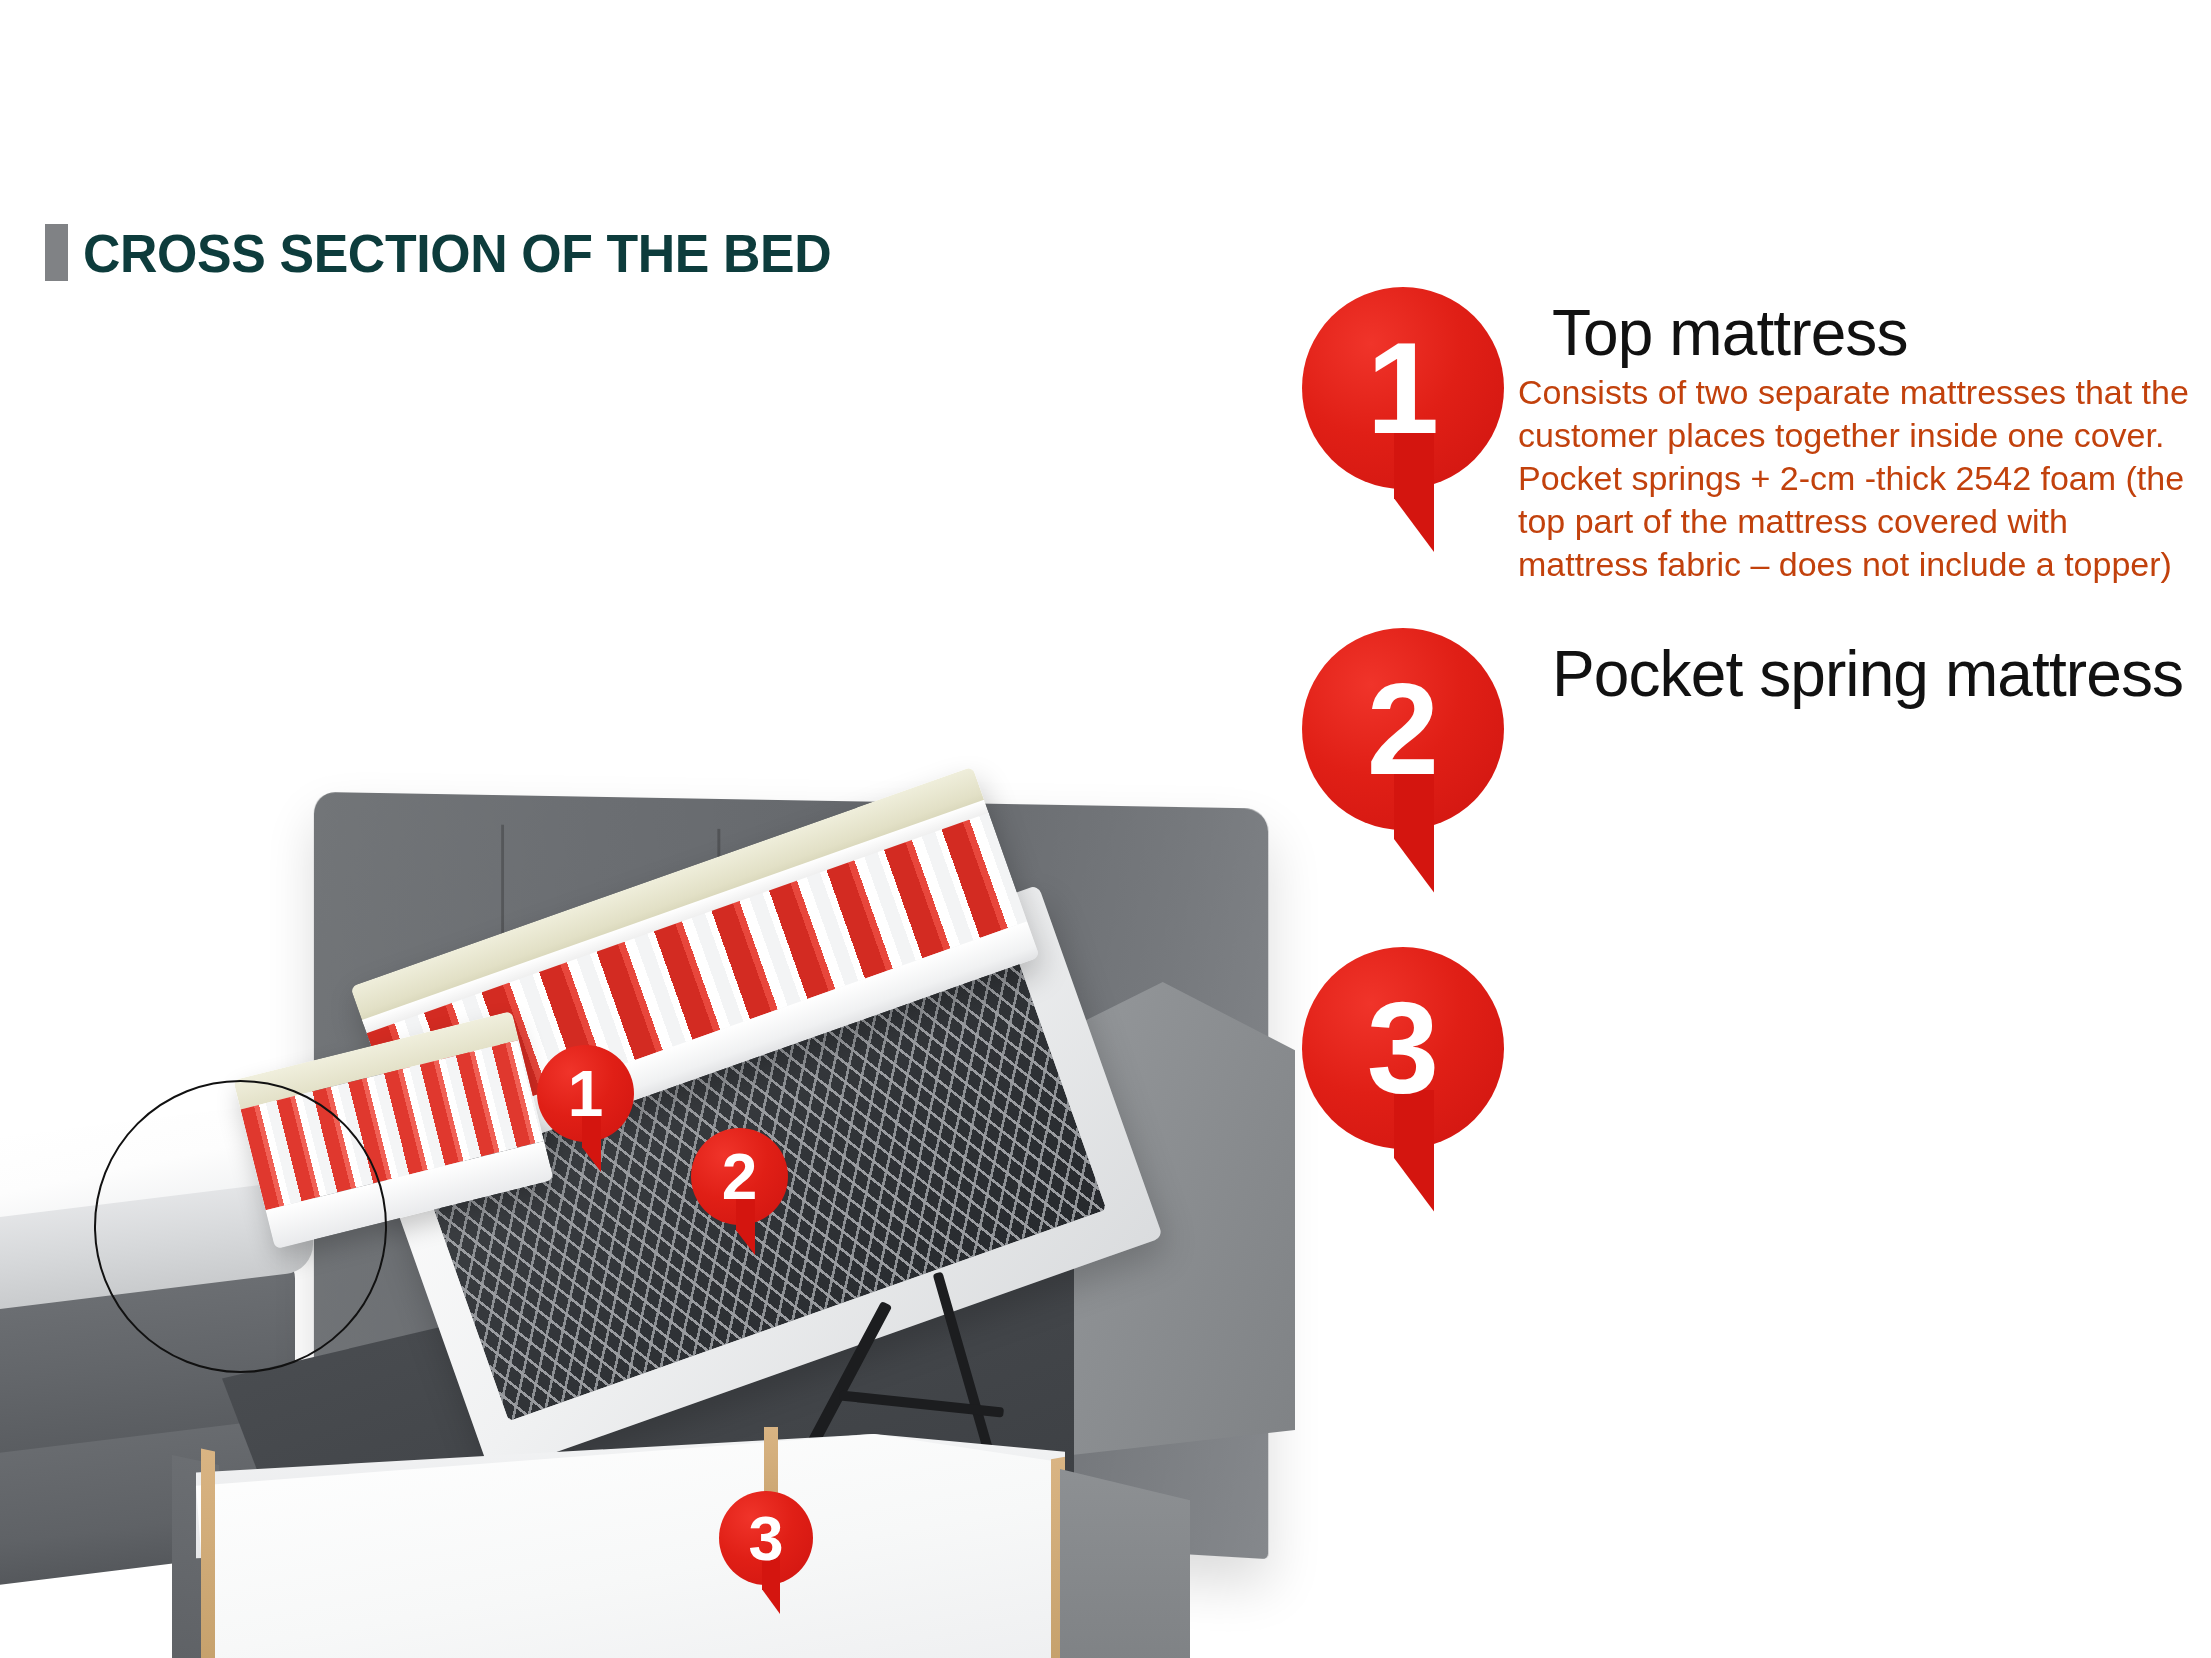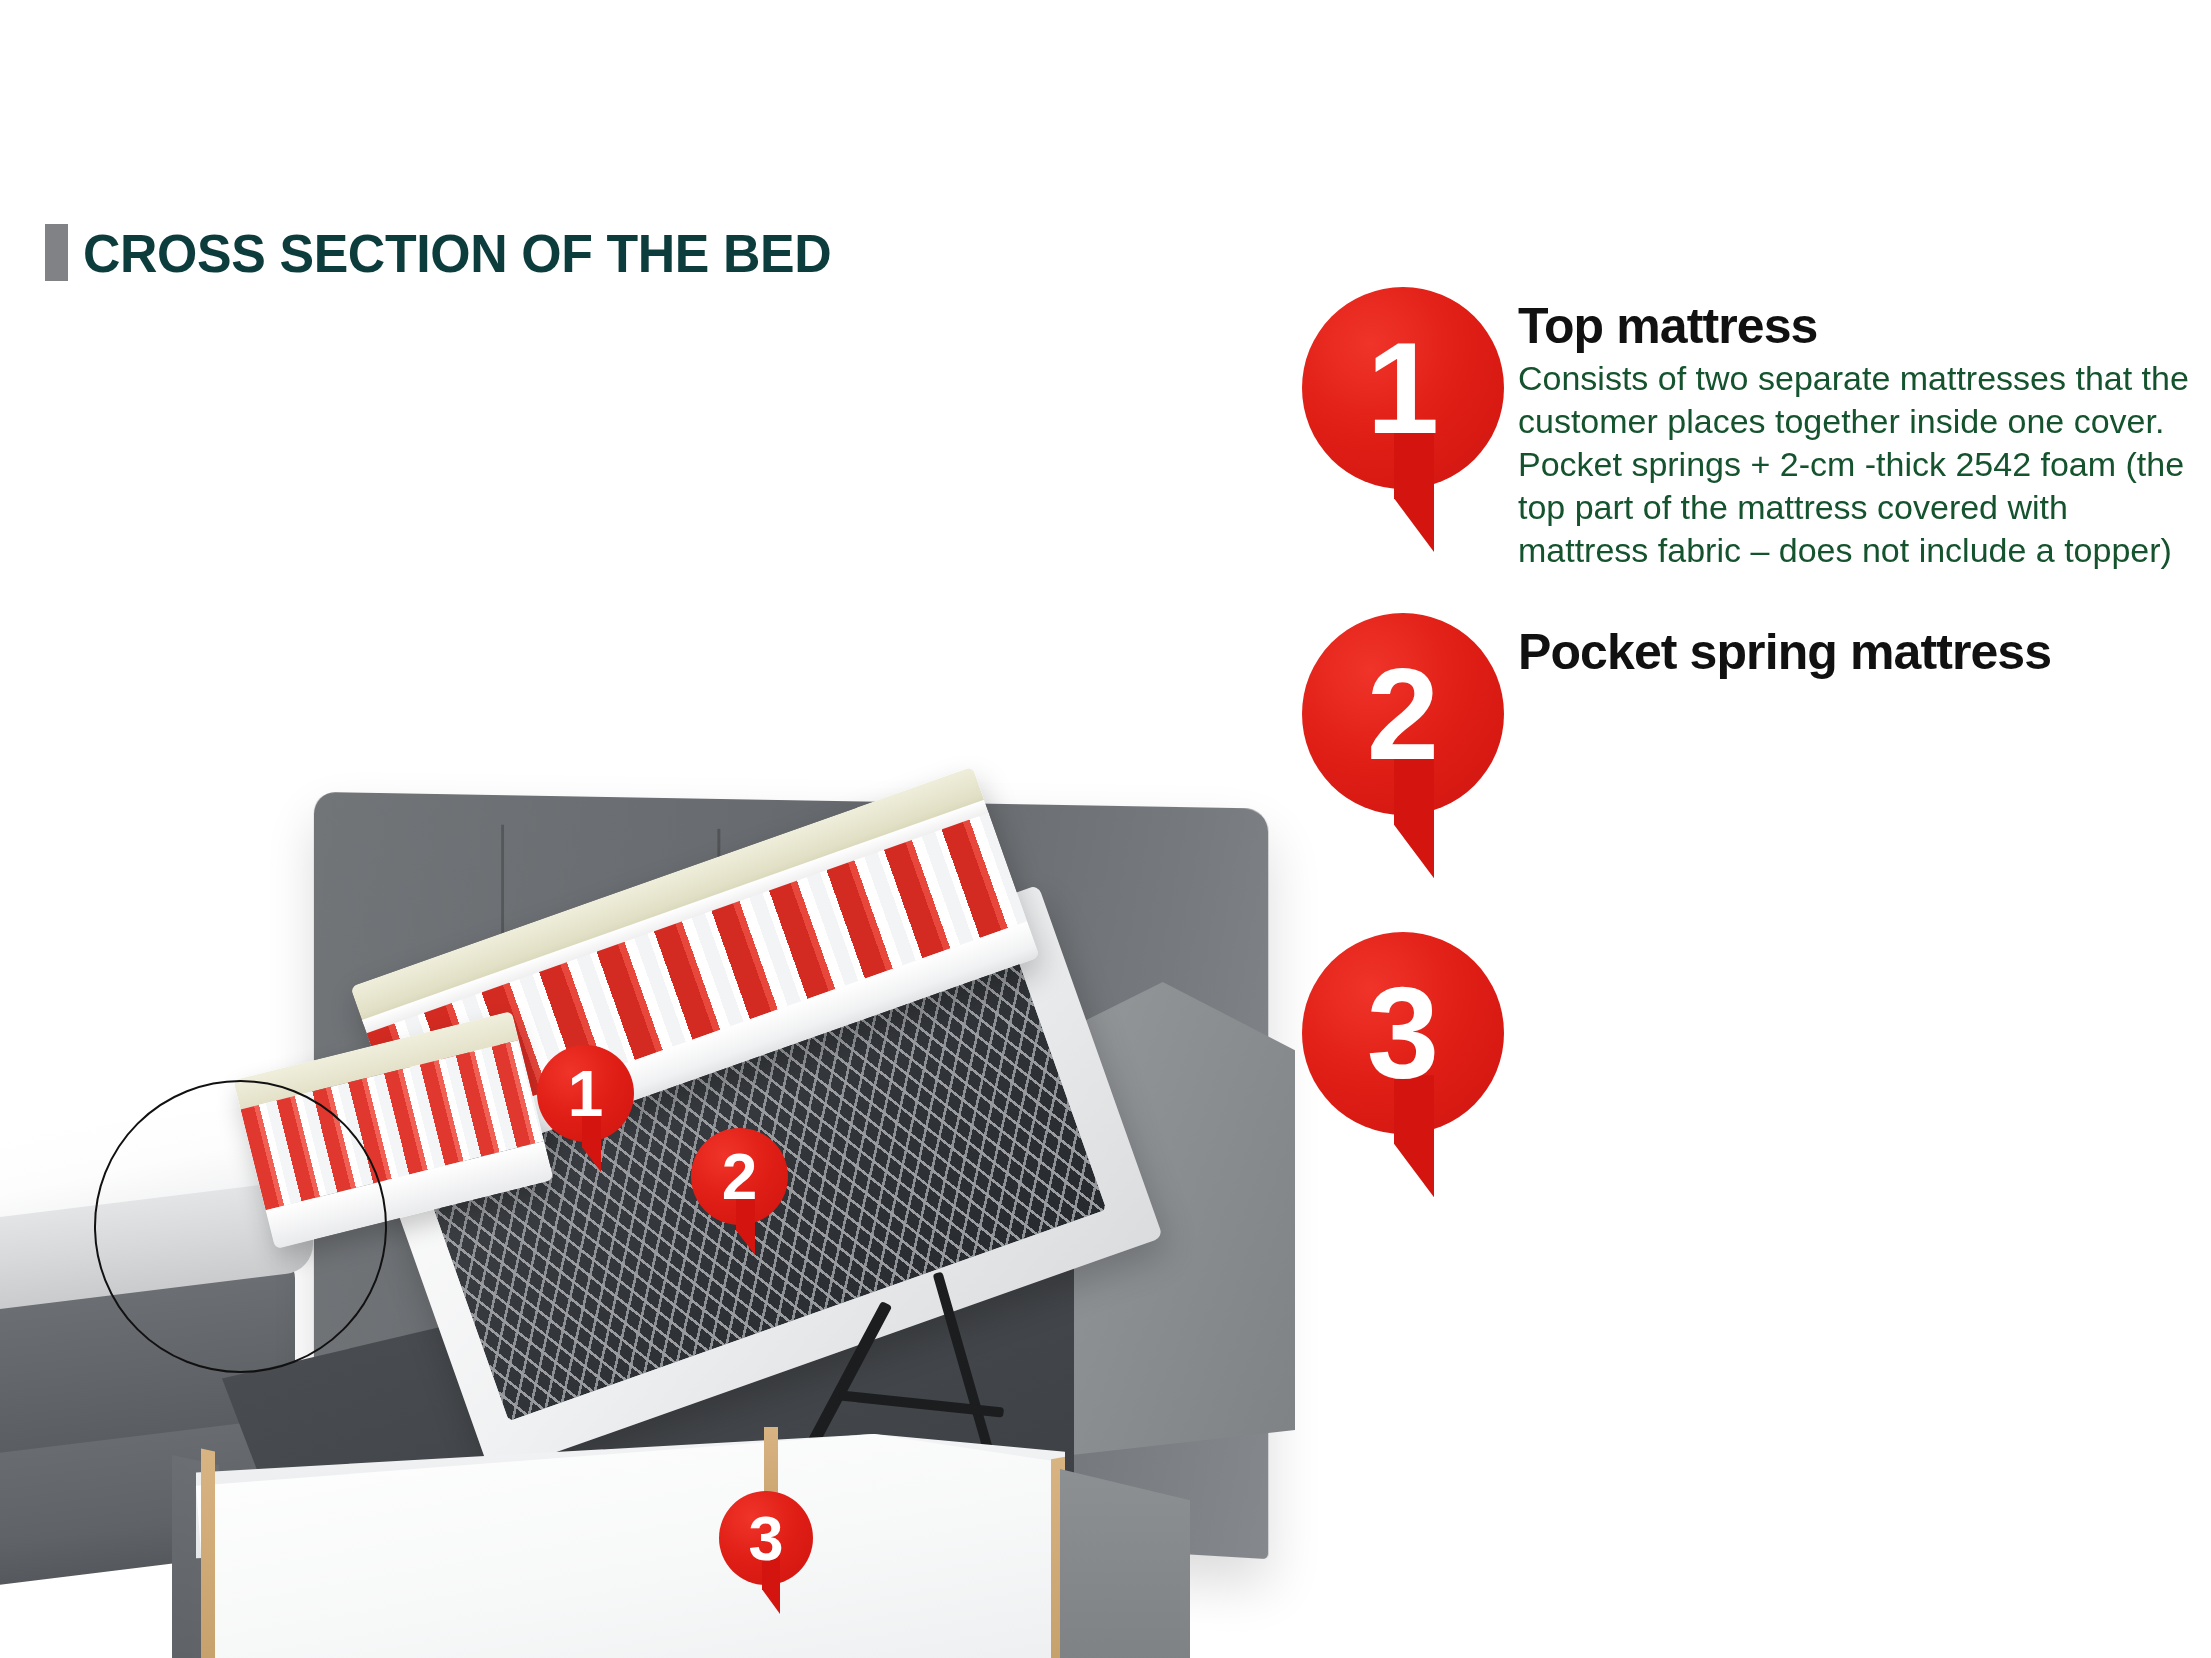--- a/index.html
+++ b/index.html
@@ -154,23 +154,23 @@
   .legend-pin .tail{left:92px;top:143px;width:40px;height:122px;
       clip-path:polygon(0% 0%,100% 0%,100% 100%,0% 56%);}
   .legend-pin .num{height:202px;font-size:130px;}
 
   
   #legend{position:absolute;left:1302px;top:287px;width:904px;}
   .legend-item{display:flex;align-items:flex-start;}
   #legend-item-1{margin-bottom:42px;}
   #legend-item-2{margin-bottom:50px;}
   .legend-text{padding-left:14px;padding-top:14px;}
-  .legend-title{font-size:50px;font-weight:bold;color:#111;line-height:1.02;
-      letter-spacing:-0.9px;white-space:nowrap;margin-bottom:5.2px;}
-  .legend-body{font-size:34px;color:#14532d;line-height:1.26;font-weight:400;}
+  .legend-title{font-size:64px;font-weight:normal;color:#111;line-height:1.02;
+      letter-spacing:-0.9px;white-space:nowrap;margin-bottom:5.2px;margin-left:34px;}
+  .legend-body{font-size:34px;color:#c2410c;line-height:1.26;font-weight:400;}
   .legend-body b{font-weight:bold;}
 </style>
 </head>
 <body>
 
 <div id="title-row">
   <div id="title-bar"></div>
   <div id="page-title">CROSS SECTION OF THE BED</div>
 </div>
 

